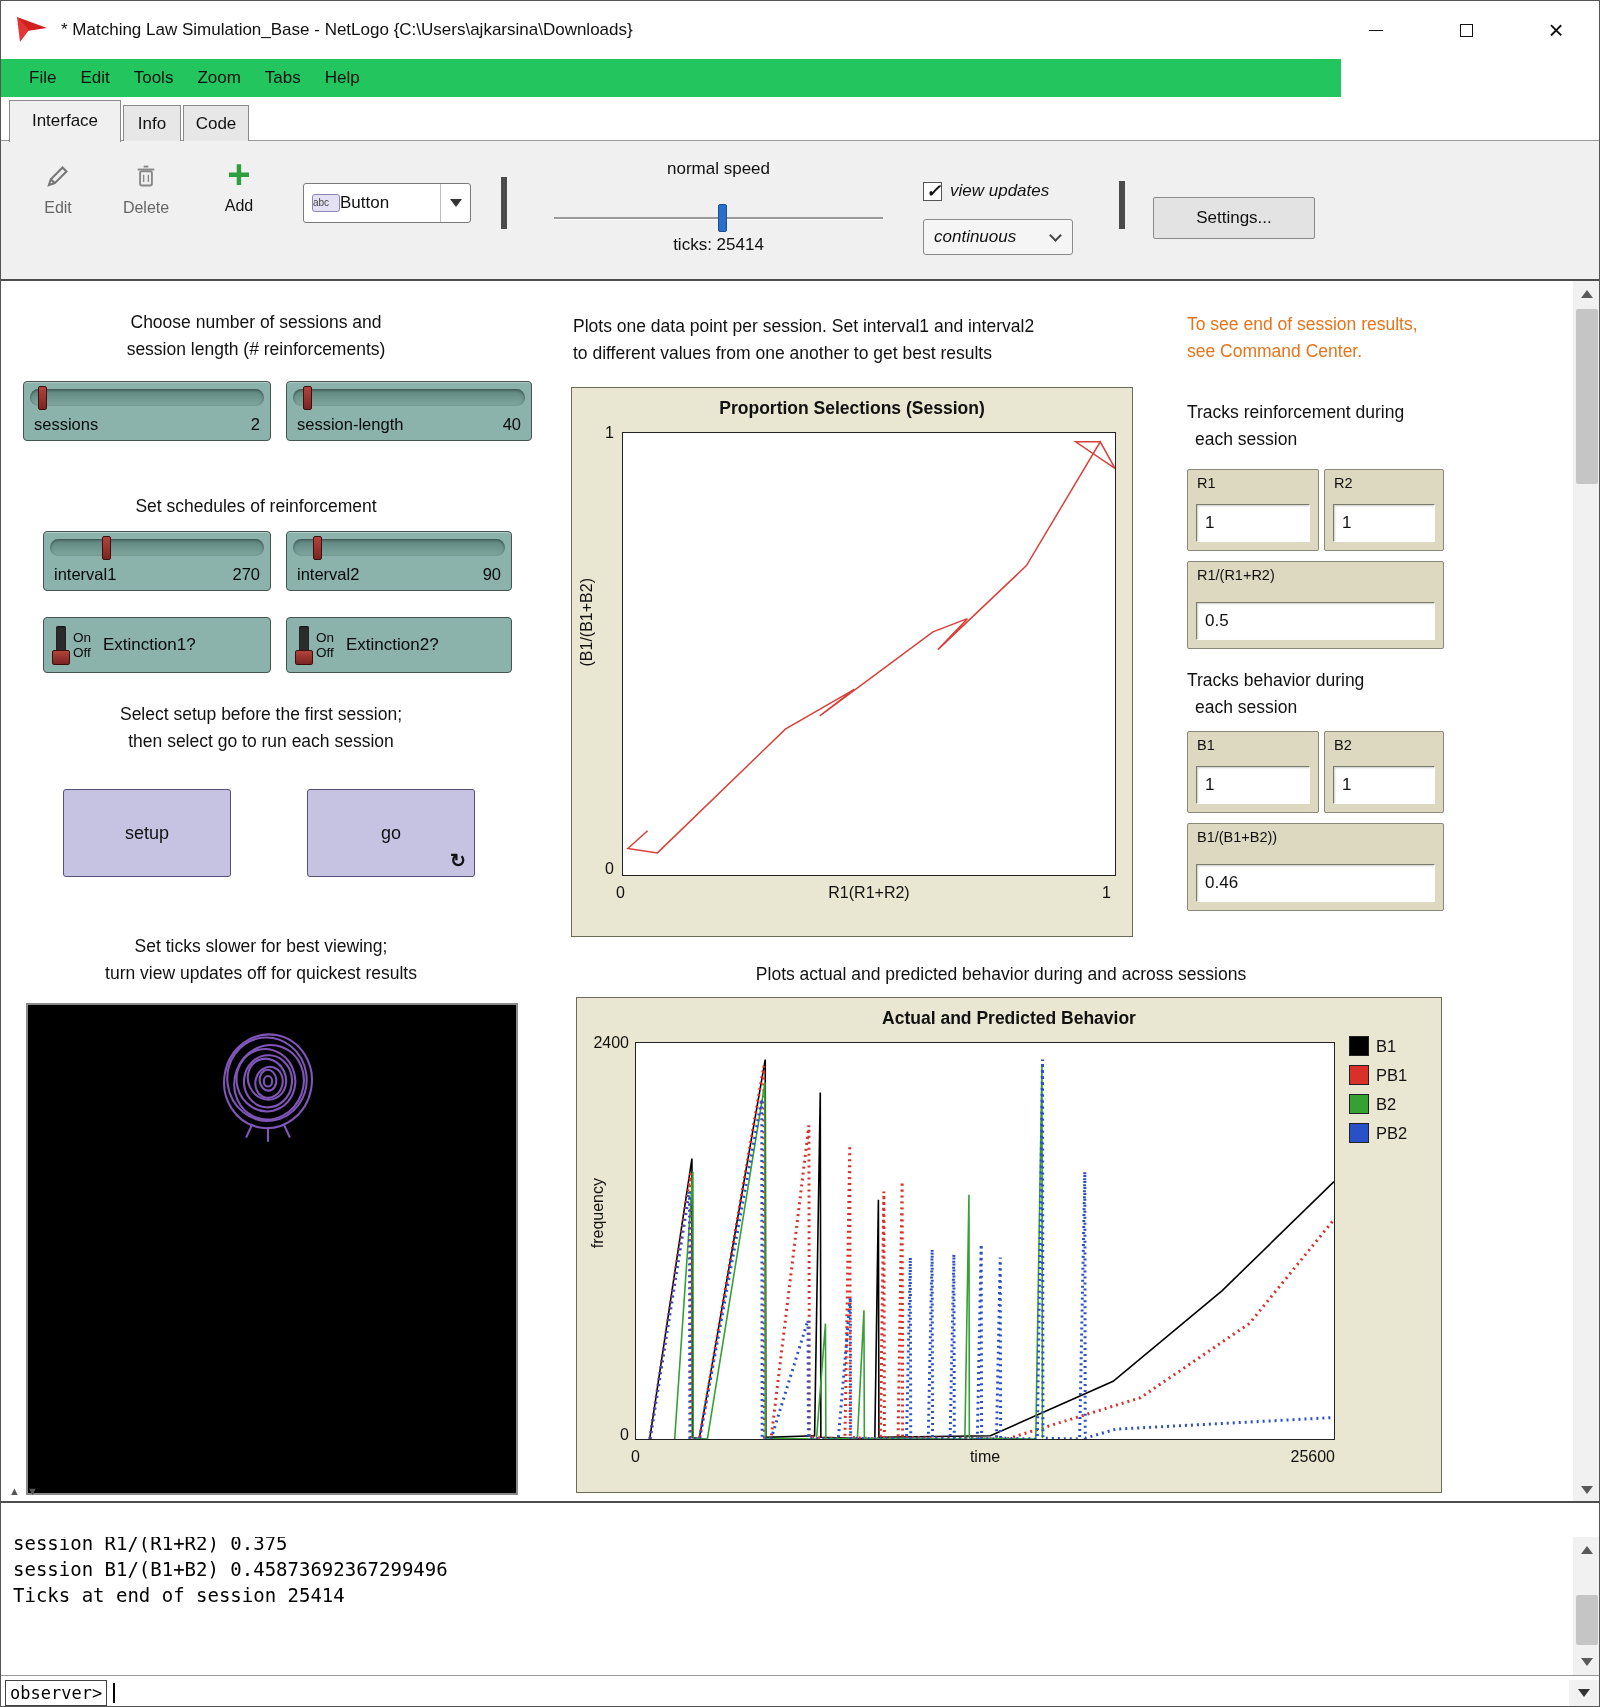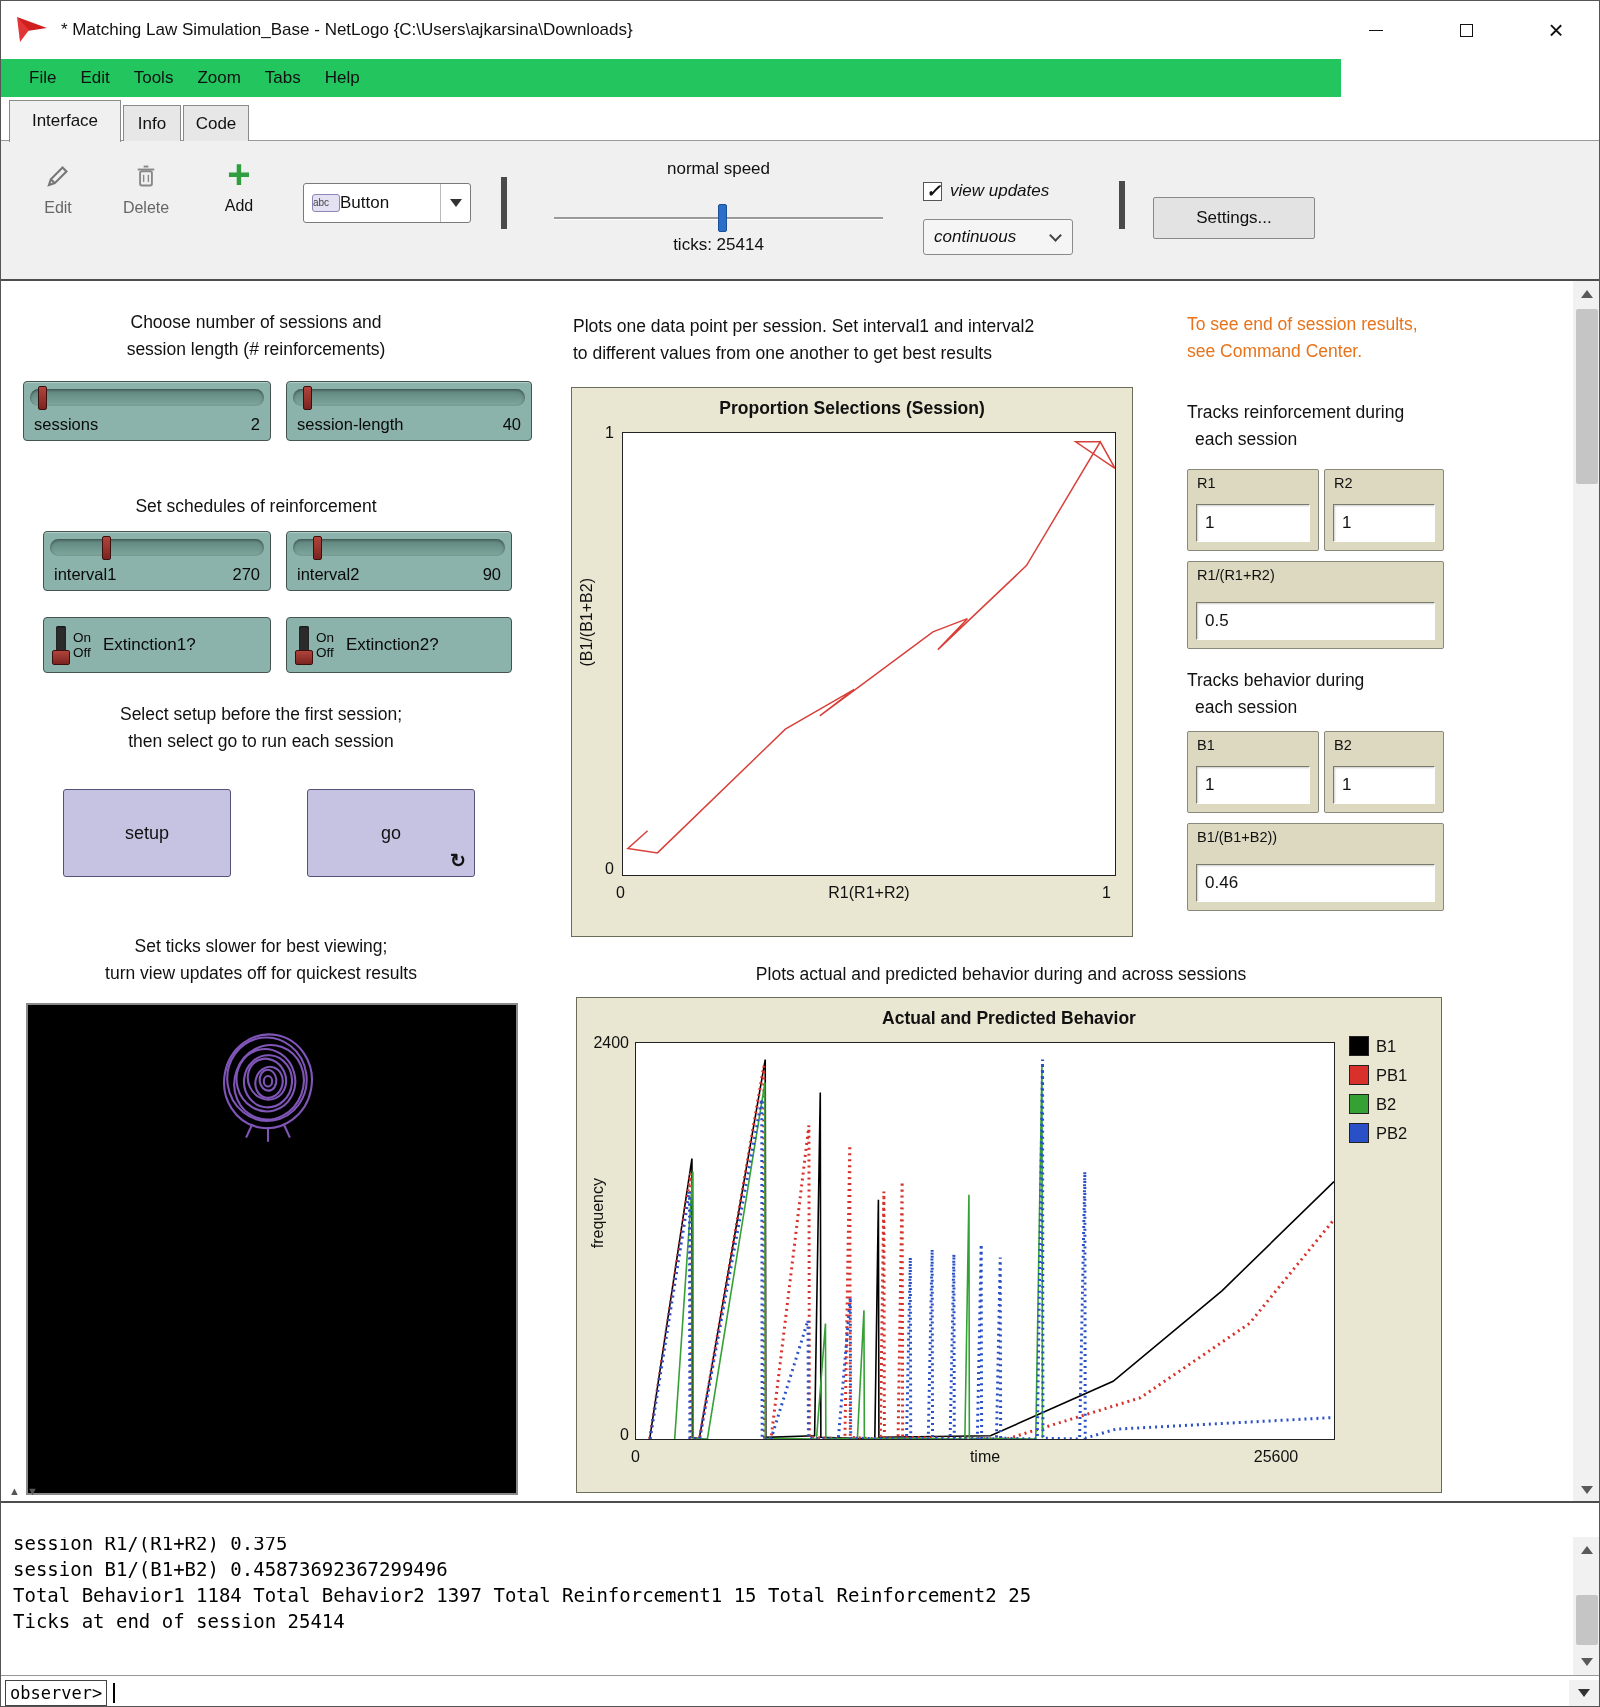--- a/index.html
+++ b/index.html
@@ -369,21 +369,21 @@
     </div>
 
     <div class="note center" style="left:640px;top:680px;width:720px;">Plots actual and predicted behavior during and across sessions</div>
 
     <div class="nl-plot" style="left:575px;top:716px;width:866px;height:496px;">
       <div class="ptitle">Actual and Predicted Behavior</div>
       <div class="tick" style="left:4px;top:36px;width:48px;text-align:right;">2400</div>
       <div class="tick" style="left:4px;top:428px;width:48px;text-align:right;">0</div>
       <div class="ylab" style="left:12px;top:180px;">frequency</div>
       <div class="tick" style="left:54px;top:450px;">0</div>
-      <div class="tick" style="left:640px;top:450px;width:118px;text-align:center;">25600</div>
+      <div class="tick" style="left:640px;top:450px;width:118px;text-align:right;">25600</div>
       <div class="tick" style="left:58px;top:450px;width:700px;text-align:center;">time</div>
       <div class="plot-area" style="left:58px;top:44px;width:700px;height:398px;">
         <svg viewBox="0 0 700 398" preserveAspectRatio="none">
             <polyline points="13.7,398.0 56.1,116.1 56.6,396.3 63.4,398.0 129.6,16.6 130.2,396.3 179.1,394.7 184.8,49.8 185.4,396.3 239.5,398.0 243.1,157.5 243.6,396.3 355.5,394.7 478.5,340.0 587.9,248.8 700.0,139.3" fill="none" stroke="#000000" stroke-width="1.6"></polyline>
             <polyline points="13.7,398.0 54.7,131.0 55.2,396.3 63.7,398.0 128.2,23.2 128.8,396.3 135.4,398.0 173.4,82.9 173.9,396.3 209.5,398.0 214.4,102.8 214.9,396.3 245.0,398.0 248.6,149.3 249.1,396.3 262.8,398.0 266.9,139.3 267.4,396.3 371.9,398.0 505.9,356.5 615.2,281.9 700.0,177.4" fill="none" stroke="#d8302a" stroke-width="3" stroke-dasharray="2 4"></polyline>
             <polyline points="38.8,398.0 57.1,129.3 57.4,397.2 71.6,398.0 129.3,39.8 129.6,397.2 181.0,398.0 190.0,281.9 190.4,397.2 222.0,398.0 228.6,268.6 229.0,397.2 329.8,398.0 333.9,152.6 334.3,397.2 400.9,398.0 407.1,23.2 407.6,397.2" fill="none" stroke="#35a135" stroke-width="1.6"></polyline>
             <polyline points="14.2,398.0 53.6,149.3 54.0,397.2 63.7,398.0 126.1,56.4 126.5,397.2 135.4,398.0 172.5,278.6 172.9,397.2 202.9,398.0 214.9,255.4 215.3,397.2 271.3,398.0 275.1,215.6 275.5,397.2 293.1,398.0 297.0,207.3 297.4,397.2 315.0,398.0 318.8,212.3 319.2,397.2 342.3,398.0 346.2,202.3 346.6,397.2 361.5,398.0 365.3,215.6 365.7,397.2 402.5,398.0 407.7,16.6 408.1,397.2 444.9,398.0 450.1,129.3 450.5,397.2 481.3,388.1 700.0,376.4" fill="none" stroke="#2a50c8" stroke-width="3" stroke-dasharray="2 4"></polyline>
           </svg>
       </div>
       <div class="legend" style="left:772px;top:38px;">
@@ -426,21 +426,20 @@
             <polygon points="8,3 13,3 13,8" fill="#fff"></polygon>
             <polygon points="3,8 3,13 8,13" fill="#fff"></polygon>
           </svg>
       </span>
       <span class="clear-btn">Clear</span>
     </div>
     <div class="console">
       <div class="console-lines">
         <div>session R1/(R1+R2) 0.375</div>
         <div>session B1/(B1+B2) 0.45873692367299496</div>
-        <div>Total Behavior1 1184 Total Behavior2 1397 Total Reinforcement1 15 Total Reinforcement2 25</div>
         <div>Ticks at end of session 25414</div>
       </div>
     </div>
     <div class="vscroll" style="top:34px;height:138px;">
       <div class="sb-btn" style="top:0;">
           <span class="sb-tri-up"></span>
         </div>
       <div class="sb-thumb" style="top:58px;height:50px;"></div>
       <div class="sb-btn" style="bottom:0;">
           <span class="sb-tri-down"></span>

